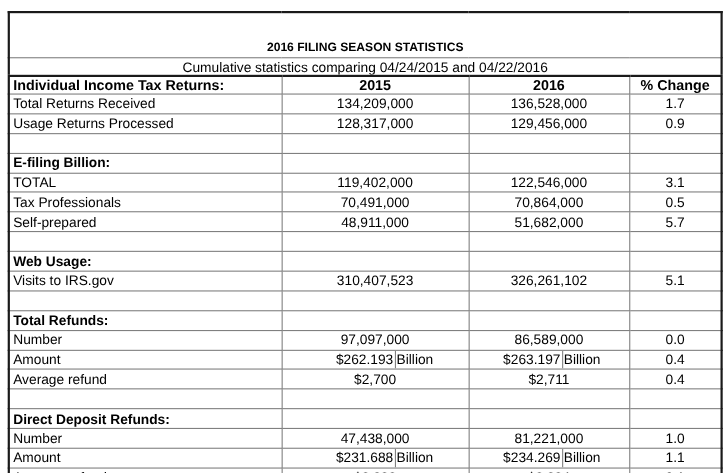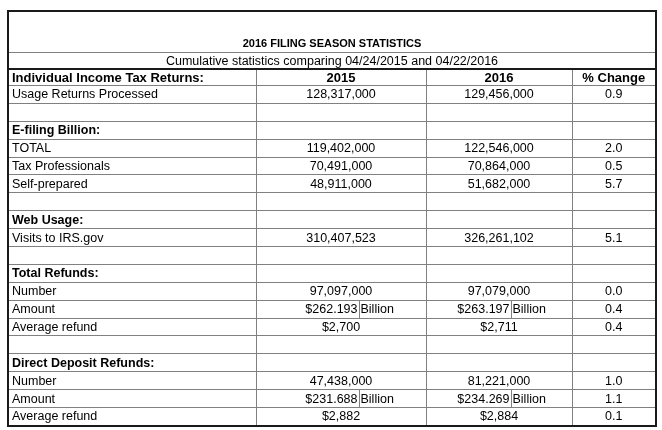--- a/index.html
+++ b/index.html
@@ -47,20 +47,26 @@
     <tr>
       <td colspan="4" class="subtitle">Cumulative statistics comparing 04/24/2015 and 04/22/2016</td>
     </tr>
     <tr class="hdr">
       <th class="lbl">Individual Income Tax Returns:</th>
       <th>2015</th>
       <th>2016</th>
       <th>% Change</th>
     </tr>
 
+  <tr class="r">
+        <td class="lbl c1">Total Returns Received</td>
+        <td class="ctr c2">134,209,000</td>
+        <td class="ctr c3">136,528,000</td>
+        <td class="ctr c4">1.7</td>
+      </tr>
       <tr class="r">
         <td class="lbl c1">Usage Returns Processed</td>
         <td class="ctr c2">128,317,000</td>
         <td class="ctr c3">129,456,000</td>
         <td class="ctr c4">0.9</td>
       </tr>
       <tr class="r">
         <td class="lbl c1"></td>
         <td class="ctr c2"></td>
         <td class="ctr c3"></td>
@@ -69,21 +75,21 @@
       <tr class="r">
         <td class="lbl sec c1">E-filing Billion:</td>
         <td class="ctr c2"></td>
         <td class="ctr c3"></td>
         <td class="ctr c4"></td>
       </tr>
       <tr class="r">
         <td class="lbl c1">TOTAL</td>
         <td class="ctr c2">119,402,000</td>
         <td class="ctr c3">122,546,000</td>
-        <td class="ctr c4">2.0</td>
+        <td class="ctr c4">3.1</td>
       </tr>
       <tr class="r">
         <td class="lbl c1">Tax Professionals</td>
         <td class="ctr c2">70,491,000</td>
         <td class="ctr c3">70,864,000</td>
         <td class="ctr c4">0.5</td>
       </tr>
       <tr class="r">
         <td class="lbl c1">Self-prepared</td>
         <td class="ctr c2">48,911,000</td>
@@ -116,21 +122,21 @@
       </tr>
       <tr class="r">
         <td class="lbl sec c1">Total Refunds:</td>
         <td class="ctr c2"></td>
         <td class="ctr c3"></td>
         <td class="ctr c4"></td>
       </tr>
       <tr class="r">
         <td class="lbl c1">Number</td>
         <td class="ctr c2">97,097,000</td>
-        <td class="ctr c3">97,079,000</td>
+        <td class="ctr c3">86,589,000</td>
         <td class="ctr c4">0.0</td>
       </tr>
       <tr class="r">
         <td class="lbl c1">Amount</td>
         <td class="split c2">
           <div class="splitwrap">
             <span class="num">$262.193</span>
             <span class="unit">Billion</span>
           </div>
         </td>

